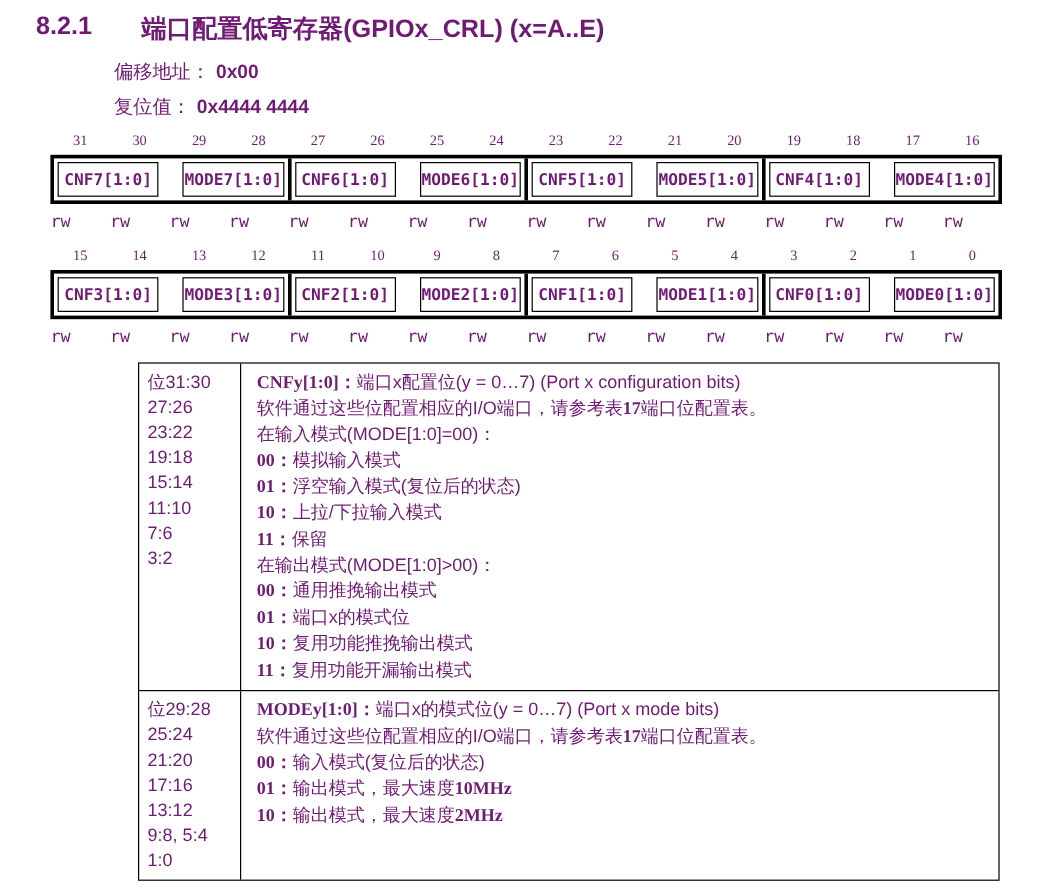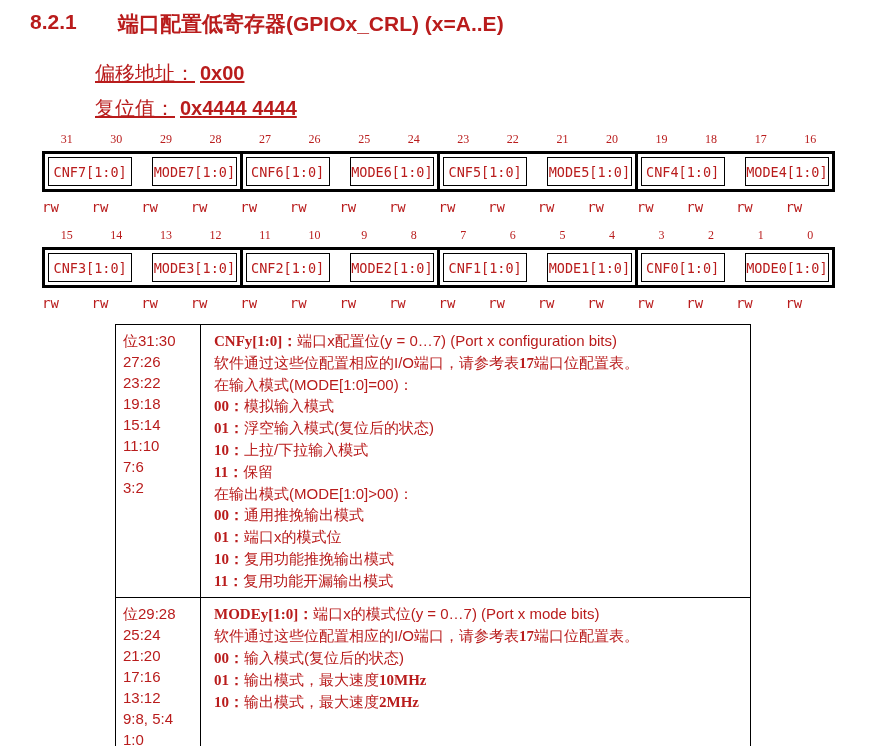--- a/index.html
+++ b/index.html
@@ -1,47 +1,47 @@
 <!DOCTYPE html>
 <html><head>
 <meta charset="utf-8">
 <style>
   * { margin:0; padding:0; box-sizing:border-box; }
   html,body { background:#fff; }
   .page {
-    width:870px; height:746px; background:#ffffff; color:#b91c1c;
+    width:870px; height:746px; background:#ffffff; color:#701a75;
     font-family:"Liberation Sans", sans-serif; overflow:hidden; position:relative;
   }
   
   .title-row { display:flex; padding:10px 0 0 30px; font-size:21px; font-weight:bold; }
   .sec-num { width:88px; flex-shrink:0; }
   
-  .meta { margin:22px 0 0 95px; font-size:20px;text-decoration:underline; }
+  .meta { margin:12px 0 0 95px; font-size:16px; }
   .meta-line { margin-bottom:8px; }
   .meta-label { font-family:"Liberation Serif", serif; }
   .meta-value { font-weight:bold; margin-left:5px; }
   
   .register { margin:10px 0 0 42px; width:793px; }
   .bits-row {
     display:grid; grid-template-columns:repeat(16,1fr); text-align:center;
     font-family:"Liberation Serif", serif; font-size:12px; margin-bottom:4px;
   }
   .box-row { display:flex; border:3px solid #000; background:#fff; }
-  .nibble { flex:1; display:flex; gap:20px; padding:3px; border-right:3px solid #000; }
+  .nibble { flex:1; display:flex; gap:20px; padding:3px; border-right:3px solid #000;font-weight:bold; }
   .nibble:last-child { border-right:none; }
   .cell {
     flex:1; border:1px solid #000; text-align:center; padding:6px 0 5px;
     font-family:"DejaVu Sans Mono", monospace; font-size:13.5px; white-space:nowrap; overflow:hidden;
   }
   .rw-row {
     display:grid; grid-template-columns:repeat(16,1fr); text-align:left;
     font-family:"DejaVu Sans Mono", monospace; font-size:14px; margin:7px 0 13px;
   }
   
-  .desc-table { margin:4px 0 0 115px; width:636px; border:1px solid #000; font-size:15px; }
+  .desc-table { margin:4px 0 0 115px; width:718px; border:1px solid #000; font-size:15px; }
   .desc-row { display:flex; border-bottom:1px solid #000; }
   .desc-row:last-child { border-bottom:none; }
   .desc-left { width:85px; flex-shrink:0; border-right:1px solid #000; padding:5px 0 5px 7px; line-height:21px; }
   .desc-right { flex:1; padding:5px 0 5px 13px; line-height:21px; }
   .desc-line b { font-weight:bold;font-family:Liberation Serif, serif; }
 </style>
 </head>
 <body>
 
 <div class="page">

